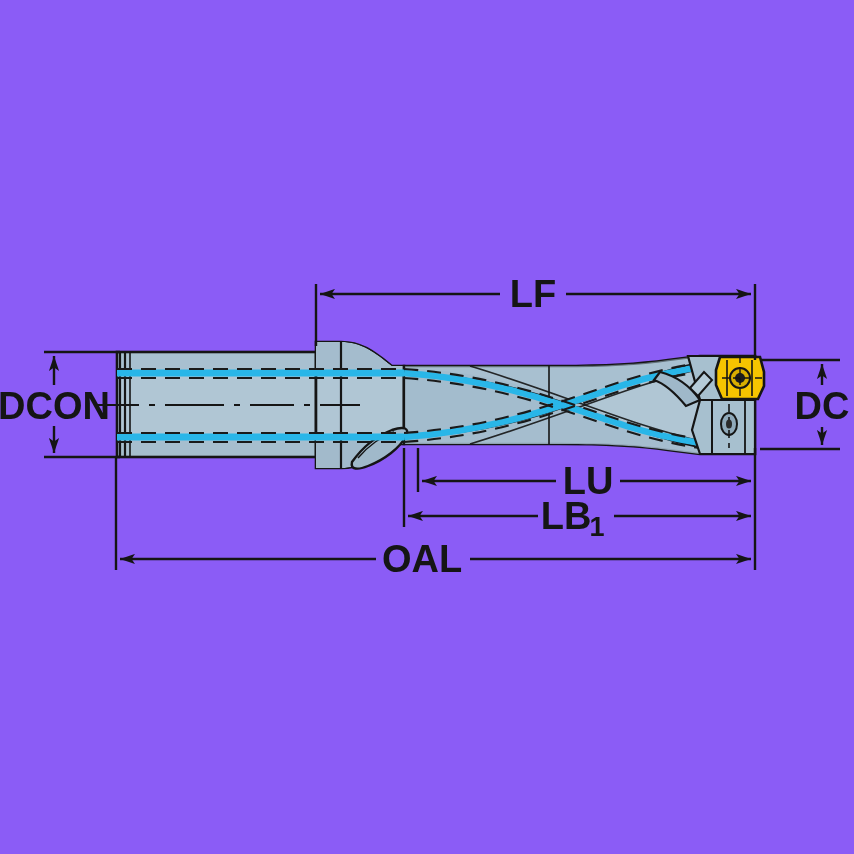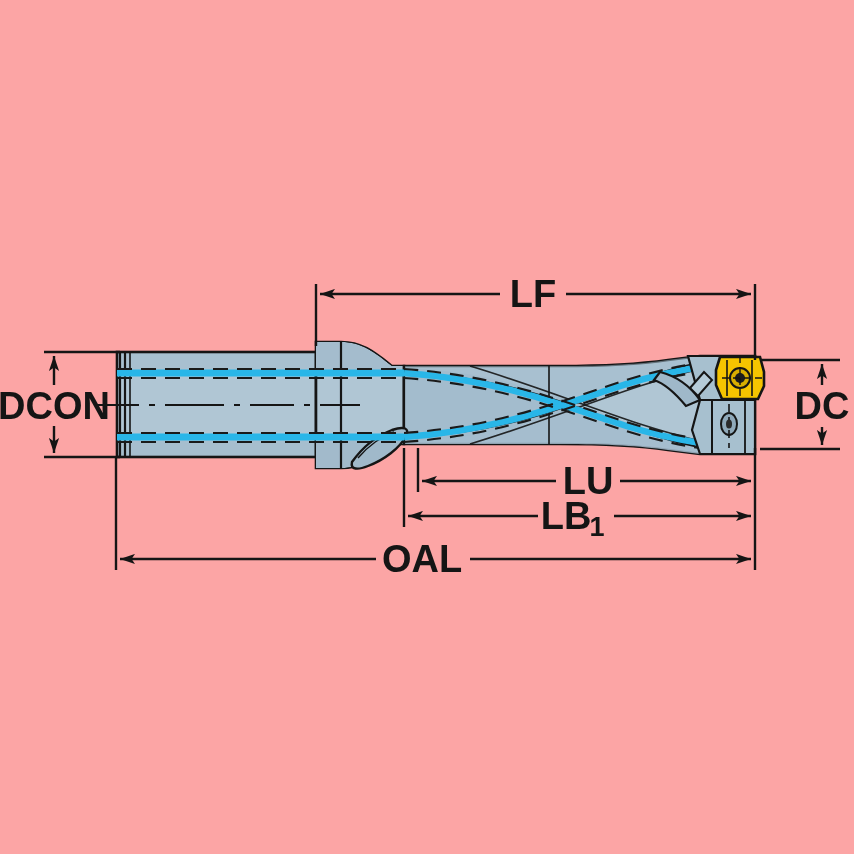--- a/index.html
+++ b/index.html
@@ -4,21 +4,21 @@
 <style>
   html, body {
     margin: 0;
     padding: 0;
     background: #ffffff;
   }
   #stage {
     position: relative;
     width: 854px;
     height: 854px;
-    background: #fca5a5;
+    background: #8b5cf6;
     overflow: hidden;
     font-family: "Liberation Sans", sans-serif;
   }
   #drawing {
     position: absolute;
     left: 0;
     top: 0;
     width: 854px;
     height: 854px;
   }

